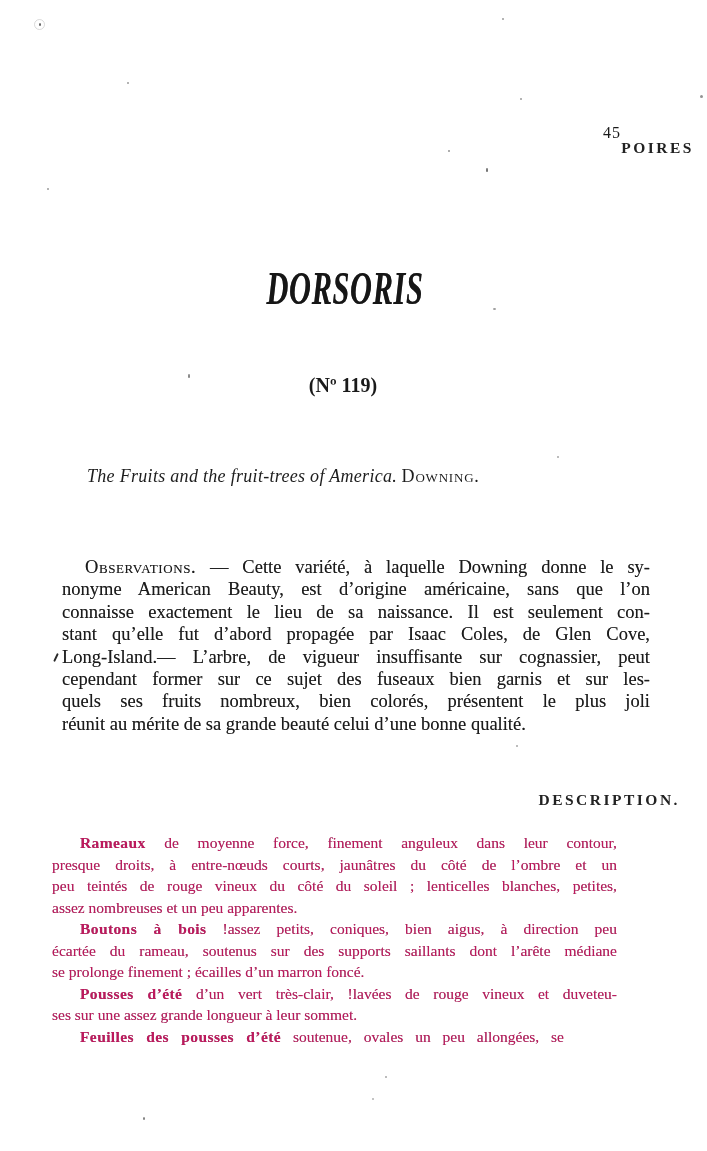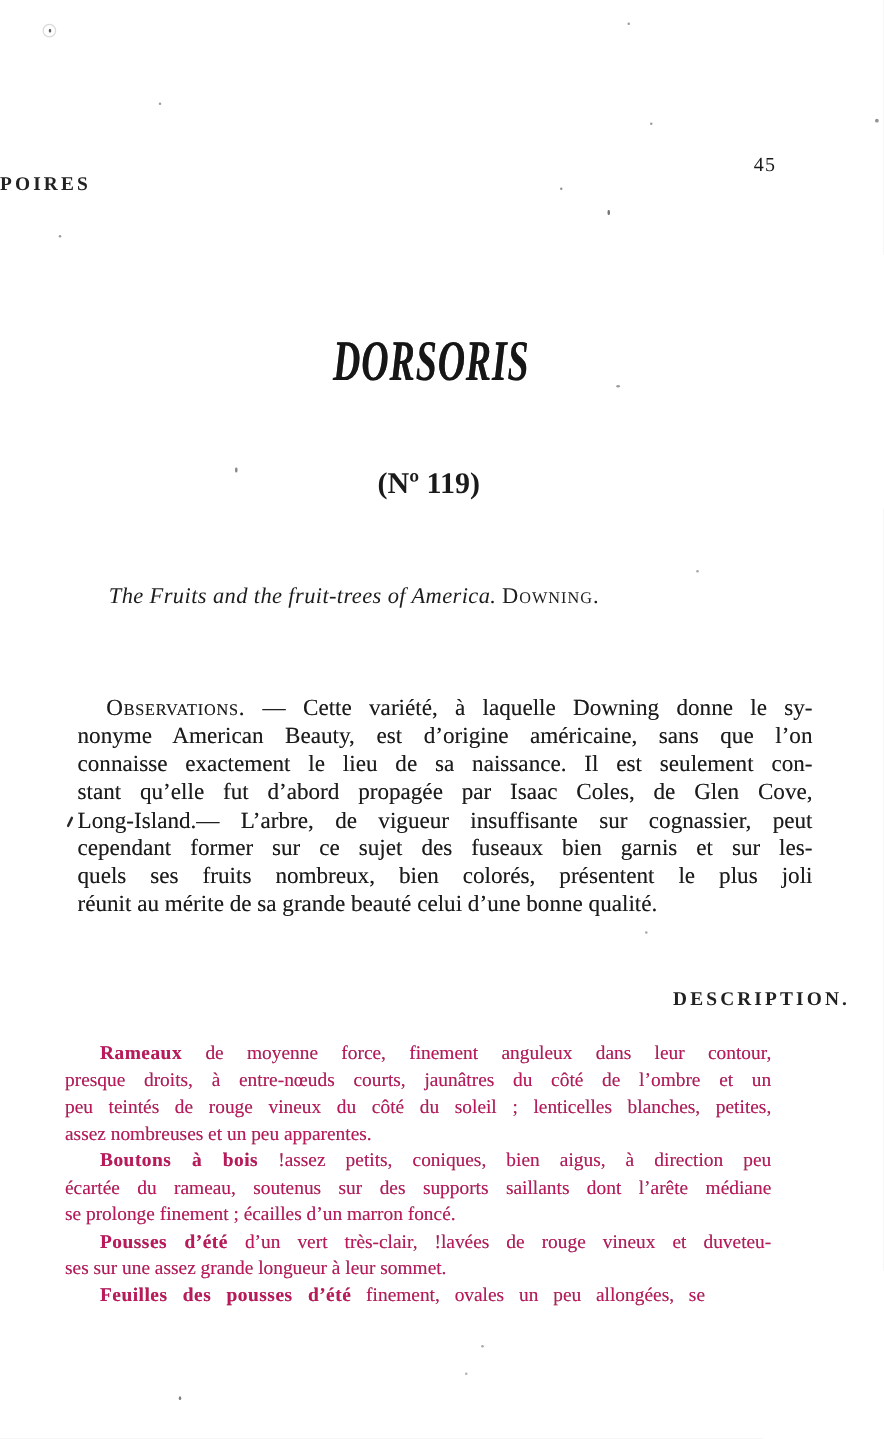--- a/index.html
+++ b/index.html
@@ -11,40 +11,40 @@
     background: #ffffff;
     overflow: hidden;
     font-family: "Liberation Serif", serif;
     color: #1b1b1b;
   }
   .page * { box-sizing: border-box; }
 
   
   .running-head {
     position: absolute; top: 139px; left: 0; width: 694px;
-    text-align: left; font-size: 15.5px; letter-spacing: 2.5px;
+    text-align: right; font-size: 15.5px; letter-spacing: 2.5px;
     font-weight: 600; color: #222;
   }
   .page-number {
     position: absolute; top: 124px; left: 603px;
     font-size: 16px; font-weight: 400; letter-spacing: 1px; color: #1a1a1a;
   }
 
   
   .title-wrap { position: absolute; top: 262px; left: 0; width: 690px; text-align: center; font-style: italic; }
   .main-title {
     display: inline-block;
     font-size: 46px; font-weight: 700; letter-spacing: 1px; color: #161616;
     transform: scaleX(0.66); transform-origin: center;
     text-shadow: 0 0 0.6px rgba(0,0,0,0.55);
   }
 
   
   .number-wrap { position: absolute; top: 374px; left: 0; width: 686px; text-align: center; }
-  .variety-number { font-size: 24px; font-weight: 700; color: #1a1a1a; }
+  .variety-number { font-size: 20px; font-weight: 700; color: #1a1a1a; }
 
   
   .attribution {
     position: absolute; top: 466px; left: 87px;
     font-size: 18px; color: #1d1d1d; white-space: nowrap;
   }
   .work-title { font-style: italic; letter-spacing: 0.3px; }
   .author-name { font-style: normal; font-variant: small-caps; letter-spacing: 0.8px; text-align: right; }
 
   
@@ -135,21 +135,21 @@
       <div class="line">écartée du rameau, soutenus sur des supports saillants dont l’arête médiane</div>
       <div class="line last">se prolonge finement ; écailles d’un marron foncé.</div>
     </div>
 
     <div class="desc-para">
       <div class="line first-desc"><span class="lead-bold">Pousses d’été</span><span> d’un vert très-clair, !lavées de rouge vineux et duveteu-</span></div>
       <div class="line last">ses sur une assez grande longueur à leur sommet.</div>
     </div>
 
     <div class="desc-para narrow">
-      <div class="line first-desc"><span class="lead-bold">Feuilles des pousses d’été</span><span> finement, ovales un peu allongées, se</span></div>
+      <div class="line first-desc"><span class="lead-bold">Feuilles des pousses d’été</span><span> soutenue, ovales un peu allongées, se</span></div>
     </div>
 
   </div>
 
   <div class="ring" style="left:34px; top:19px;"></div>
   <div class="speck" style="left:39px; top:23px; width:2px; height:3px; opacity:.8;"></div>
   <div class="speck" style="left:502px; top:18px; width:2px; height:2px; opacity:.5;"></div>
   <div class="speck" style="left:127px; top:82px; width:2px; height:2px; opacity:.5;"></div>
   <div class="speck" style="left:520px; top:98px; width:2px; height:2px; opacity:.5;"></div>
   <div class="speck" style="left:448px; top:150px; width:2px; height:2px; opacity:.55;"></div>

